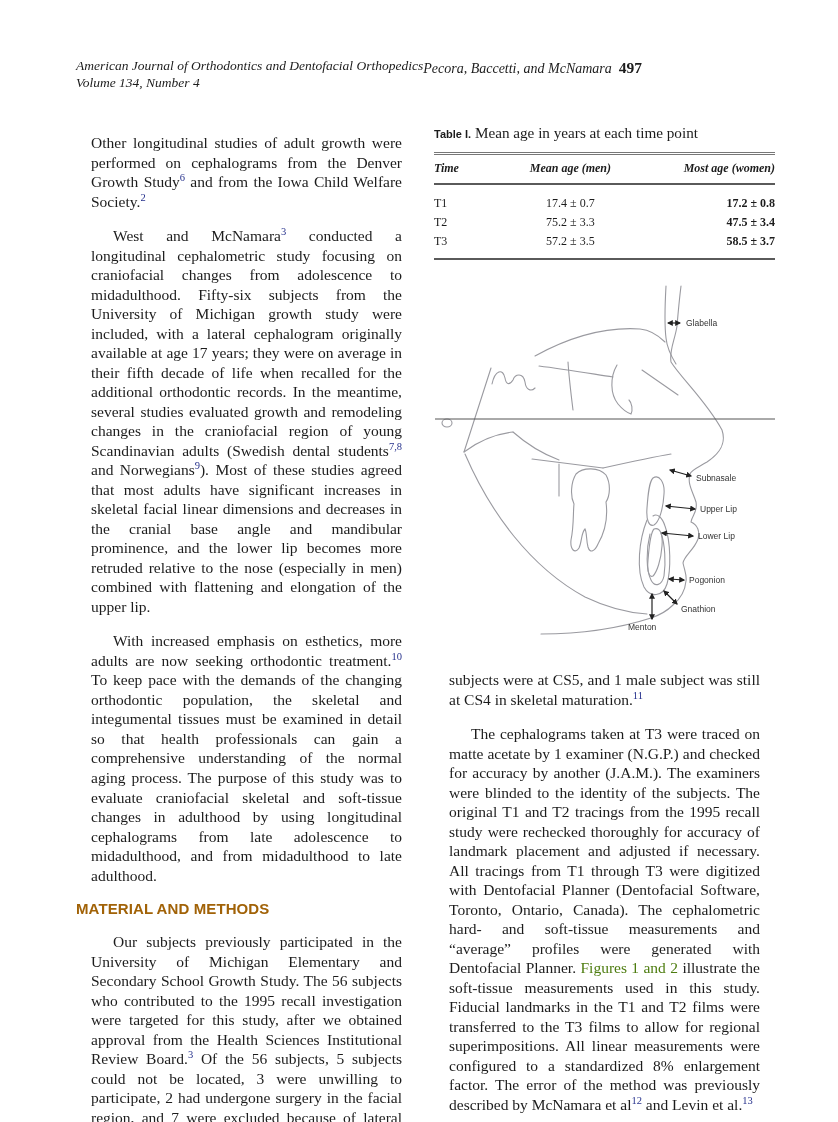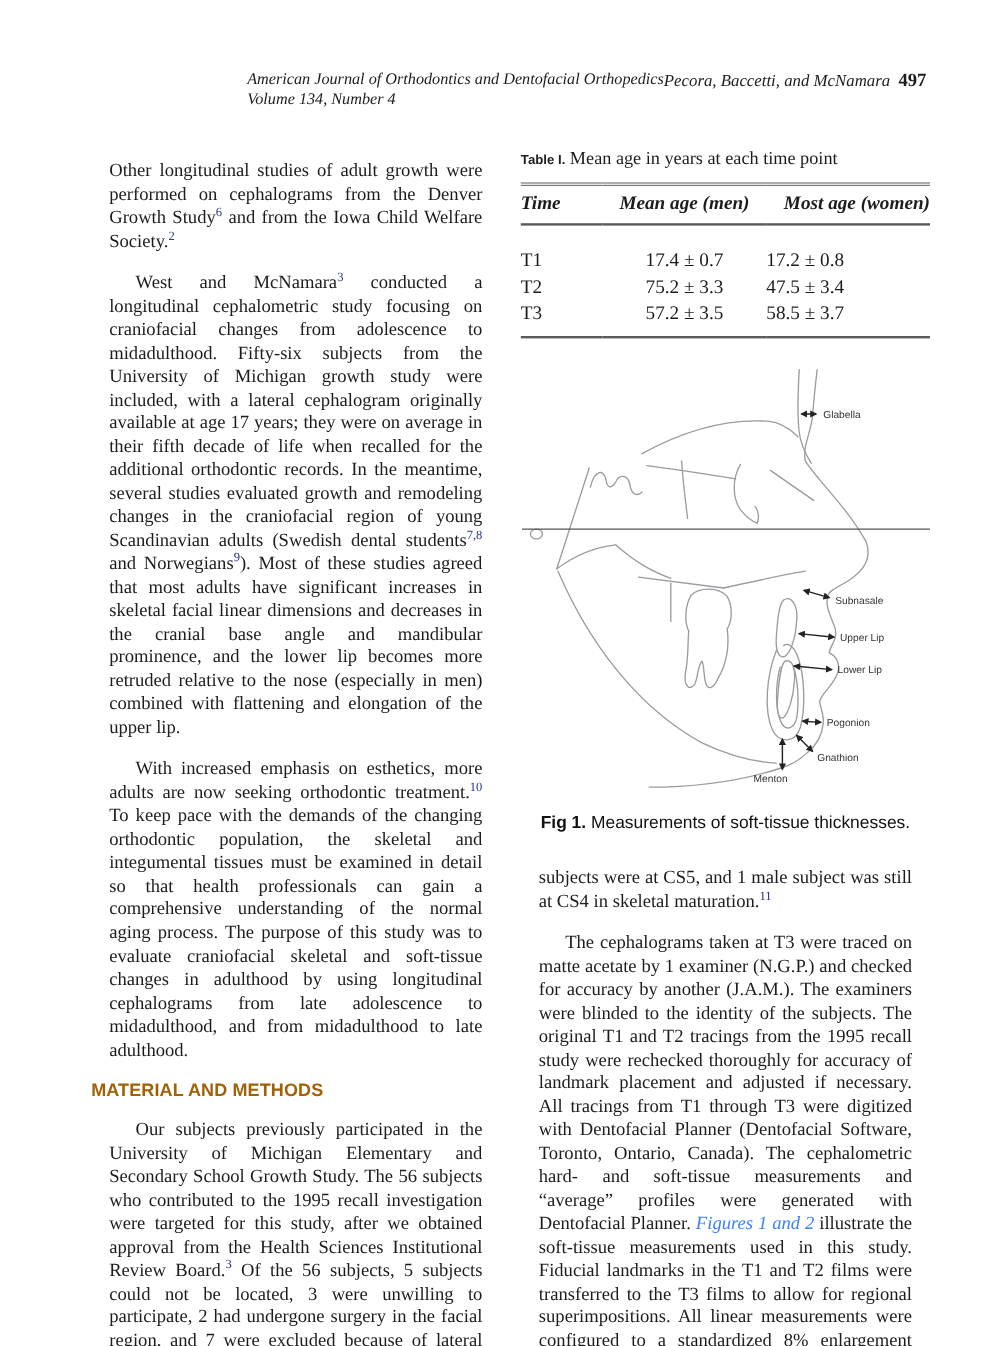--- a/index.html
+++ b/index.html
@@ -7,63 +7,63 @@
     position:relative;
     width:838px; height:1122px;
     background:#ffffff;
     font-family:"Liberation Serif", serif;
     color:#1c1c1c;
     overflow:hidden;
   }
   
   .running-head {
     position:absolute; top:58px; left:76px; right:66px;
-    display:flex; justify-content:flex-end; align-items:flex-start;
+    display:flex; justify-content:flex-start; align-items:flex-start;
     font-style:italic; font-size:13.5px; line-height:1.25;
   }
   .rh-right { text-align:right; white-space:nowrap; font-size:14px; }
   .rh-pagenum { font-style:normal; font-weight:bold; font-size:15.5px; margin-left:7px; }
   
   .columns {
     position:absolute; top:118px; left:76px;
     display:flex; gap:17px;
   }
   .col { width:341px; }
   .para {
     margin:15px; text-align:justify;
     font-size:15.5px; line-height:1.26;
   }
   .para.indent { text-indent:22px; }
   sup.ref { color:#26318C; font-size:10.5px; line-height:0; cursor:pointer; }
-  .tlink { color:#3b82f6; cursor:pointer;font-style:italic; }
+  .tlink { color:#4d7c0f; cursor:pointer; }
   .section-heading {
     font-family:"Liberation Sans", sans-serif;
     font-weight:bold; font-size:15px; color:#a16207;
     margin:11px 0 7px 0; letter-spacing:0.1px;
   }
   
   .tbl-block { margin-top:6px; }
   .tbl-caption { font-size:15.2px; margin:0 0 10px 0; }
   .tbl-caption-label {
     font-family:"Liberation Sans", sans-serif;
     font-weight:bold; font-size:11px;
   }
-  table.data-table { width:100%; border-collapse:collapse; font-size:16px; }
+  table.data-table { width:100%; border-collapse:collapse; font-size:12px; }
   table.data-table thead th {
     font-style:italic; font-weight:bold;
     border-top:3px double #777;
     border-bottom:2px solid #5a5a5a;
     padding:6px 0 7px 0;
   }
   table.data-table th.c1, table.data-table td.c1 { text-align:left; width:20%; }
   table.data-table th.c2, table.data-table td.c2 { text-align:center; width:40%; }
   table.data-table th.c3 { text-align:right; width:40%; }
-  table.data-table td.c3 { text-align:left; width:40%; }
+  table.data-table td.c3 { text-align:right; width:40%;font-weight:bold; }
   table.data-table tbody td { padding:2px 0; }
-  table.data-table tbody tr:first-child td { padding-top:21px; }
+  table.data-table tbody tr:first-child td { padding-top:11px; }
   table.data-table tbody tr:last-child td { padding-bottom:9px; }
   table.data-table tbody { border-bottom:2px solid #5a5a5a; }
   
   .figure-block { margin-top:22px; }
   .figure-svg { display:block; margin:0 auto; }
   .fig-caption {
     font-family:"Liberation Sans", sans-serif;
     font-size:14.5px; color:#111;
     text-align:center; margin-top:14px;
   }
@@ -172,21 +172,20 @@
           <g font-family="Liberation Sans, sans-serif" font-size="8.5" fill="#333">
             <text x="251" y="44">Glabella</text>
             <text x="261" y="199">Subnasale</text>
             <text x="265" y="230">Upper Lip</text>
             <text x="263" y="257">Lower Lip</text>
             <text x="254" y="301">Pogonion</text>
             <text x="246" y="330">Gnathion</text>
             <text x="193" y="348">Menton</text>
           </g>
         </svg>
-        <p class="fig-caption"><span class="fig-caption-label">Fig 1.</span><span> Measurements of soft-tissue thicknesses.</span></p>
       </div>
 
       <div class="rc-paragraphs">
           <p class="para">subjects were at CS5, and 1 male subject was still at CS4 in skeletal maturation.<sup class="ref">11</sup></p>
           <p class="para indent">The cephalograms taken at T3 were traced on matte acetate by 1 examiner (N.G.P.) and checked for accuracy by another (J.A.M.). The examiners were blinded to the identity of the subjects. The original T1 and T2 tracings from the 1995 recall study were rechecked thoroughly for accuracy of landmark placement and adjusted if necessary. All tracings from T1 through T3 were digitized with Dentofacial Planner (Dentofacial Software, Toronto, Ontario, Canada). The cephalometric hard- and soft-tissue measurements and “average” profiles were generated with Dentofacial Planner. <span class="tlink">Figures 1 and 2</span> illustrate the soft-tissue measurements used in this study. Fiducial landmarks in the T1 and T2 films were transferred to the T3 films to allow for regional superimpositions. All linear measurements were configured to a standardized 8% enlargement factor. The error of the method was previously described by McNamara et al<sup class="ref">12</sup> and Levin et al.<sup class="ref">13</sup></p>
         </div>
 
     </div>
   </div>
 </div>

